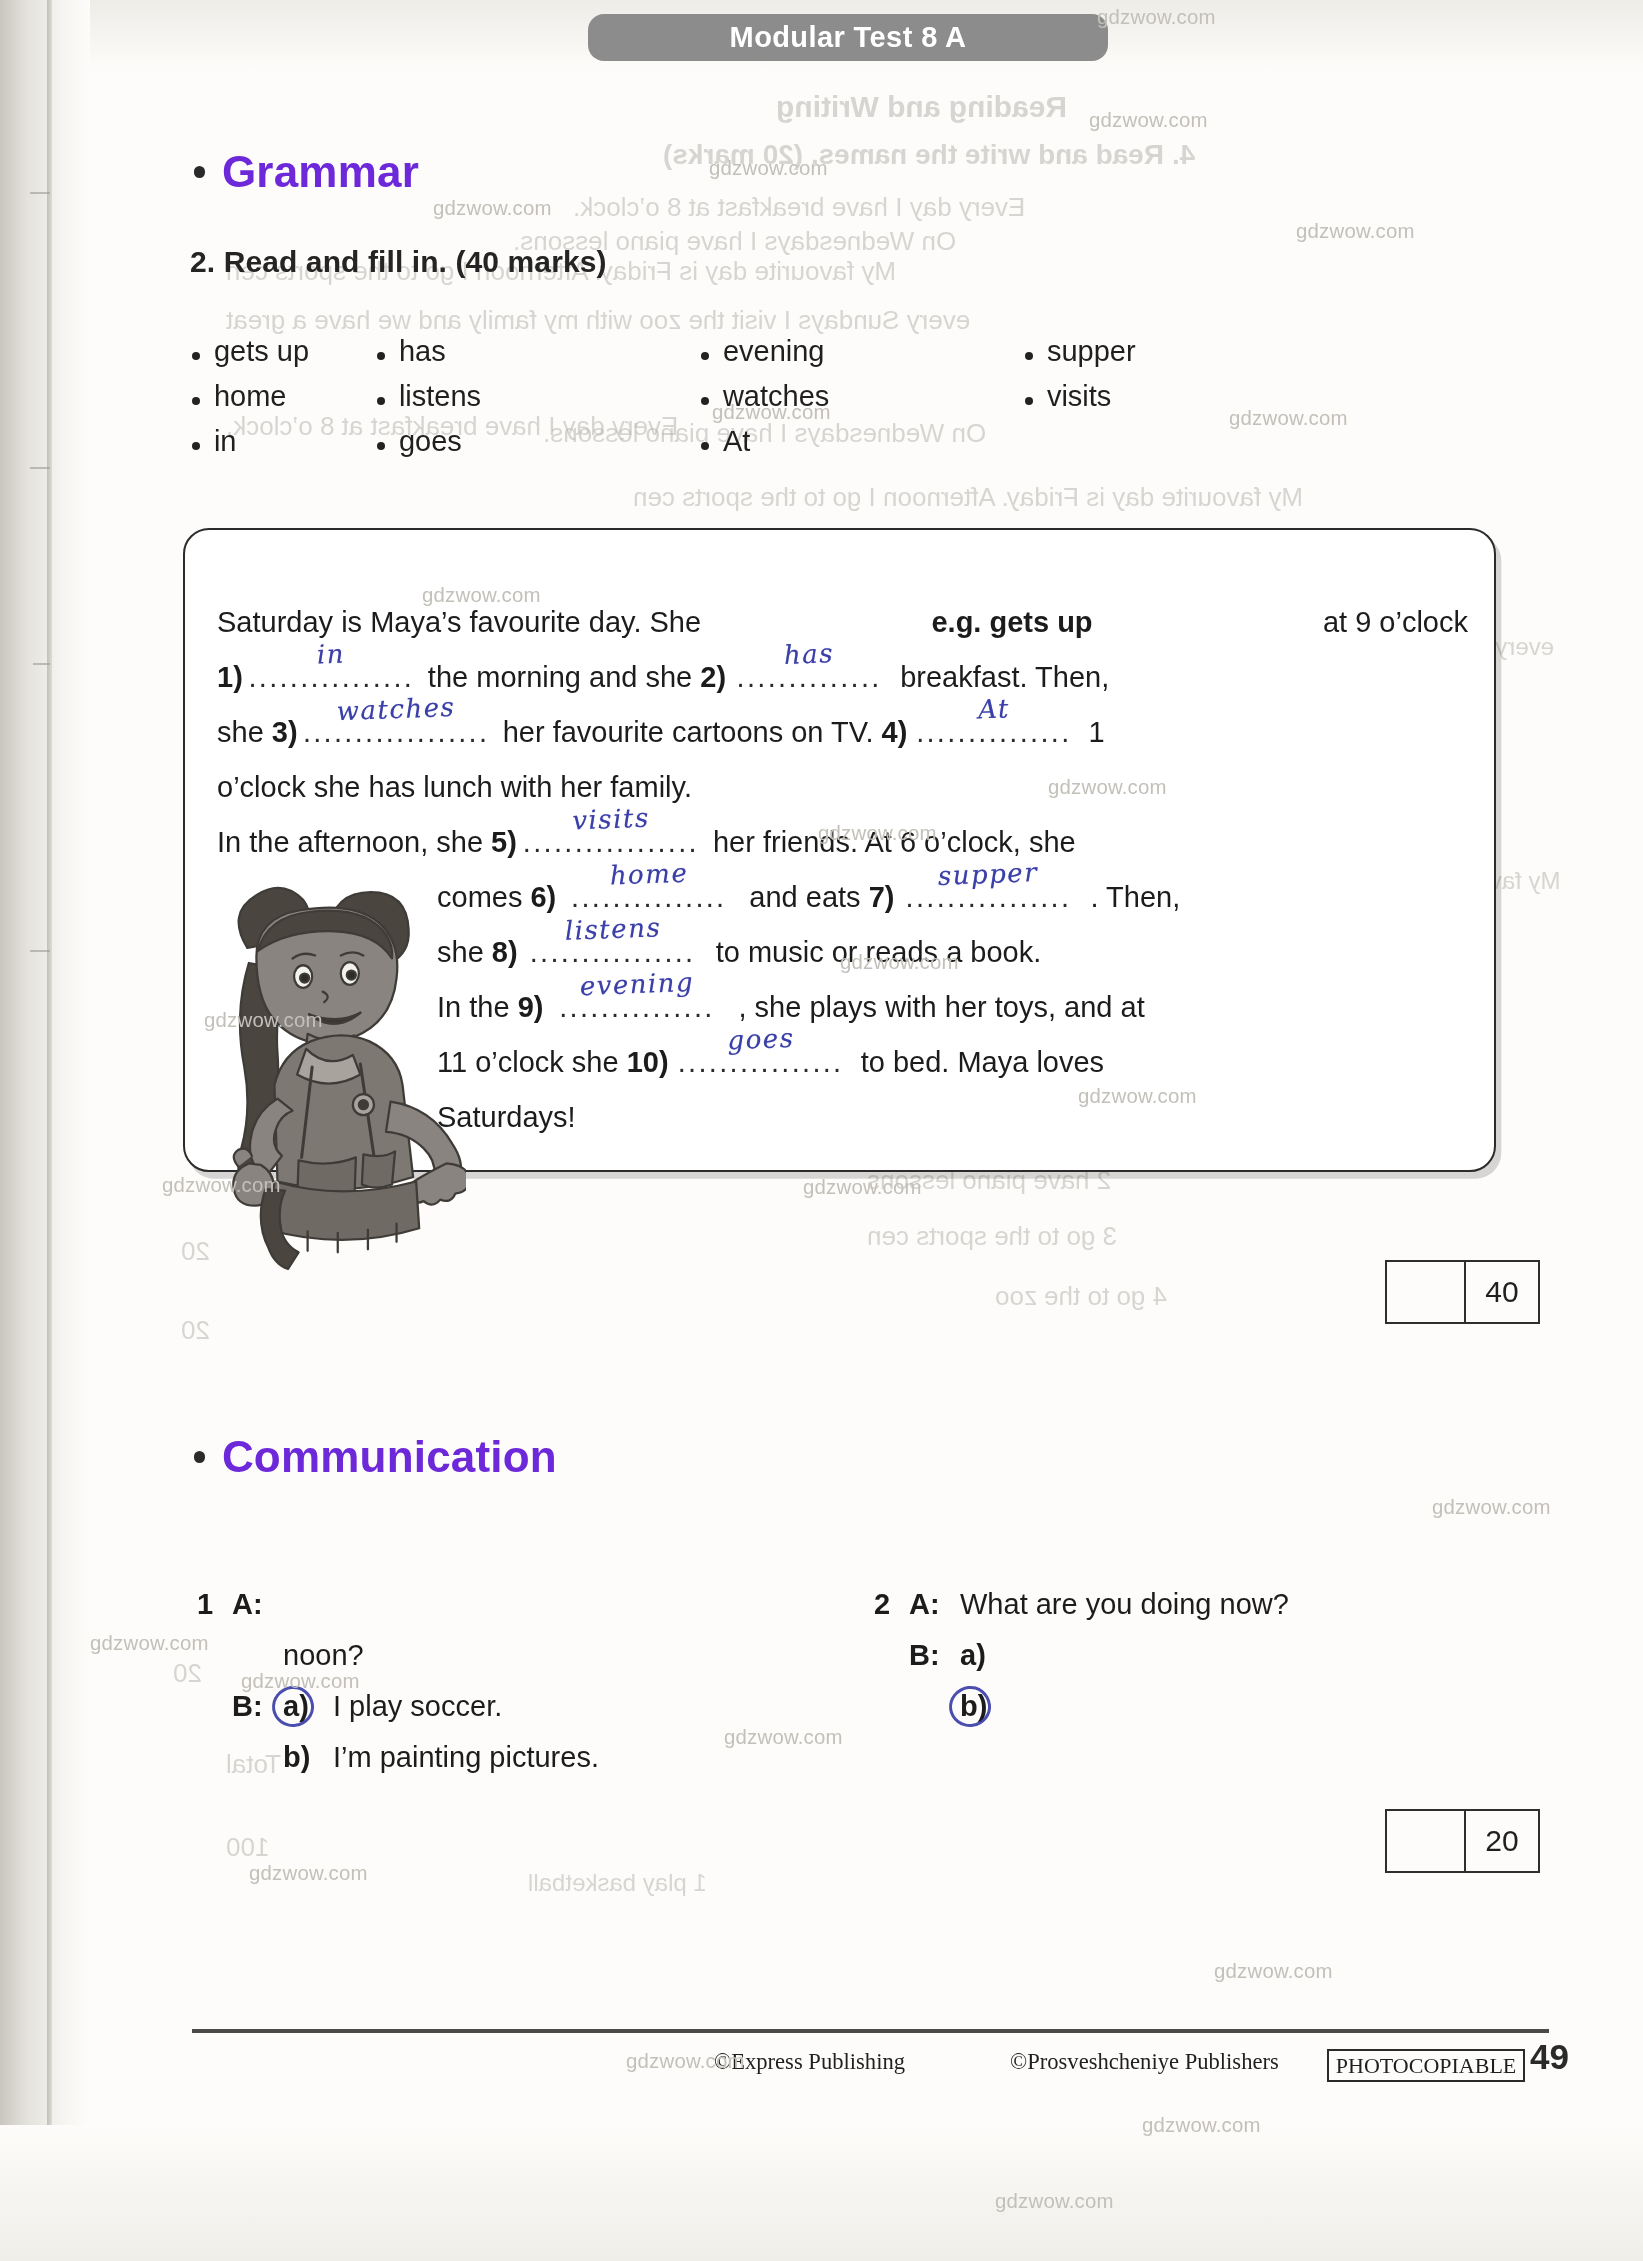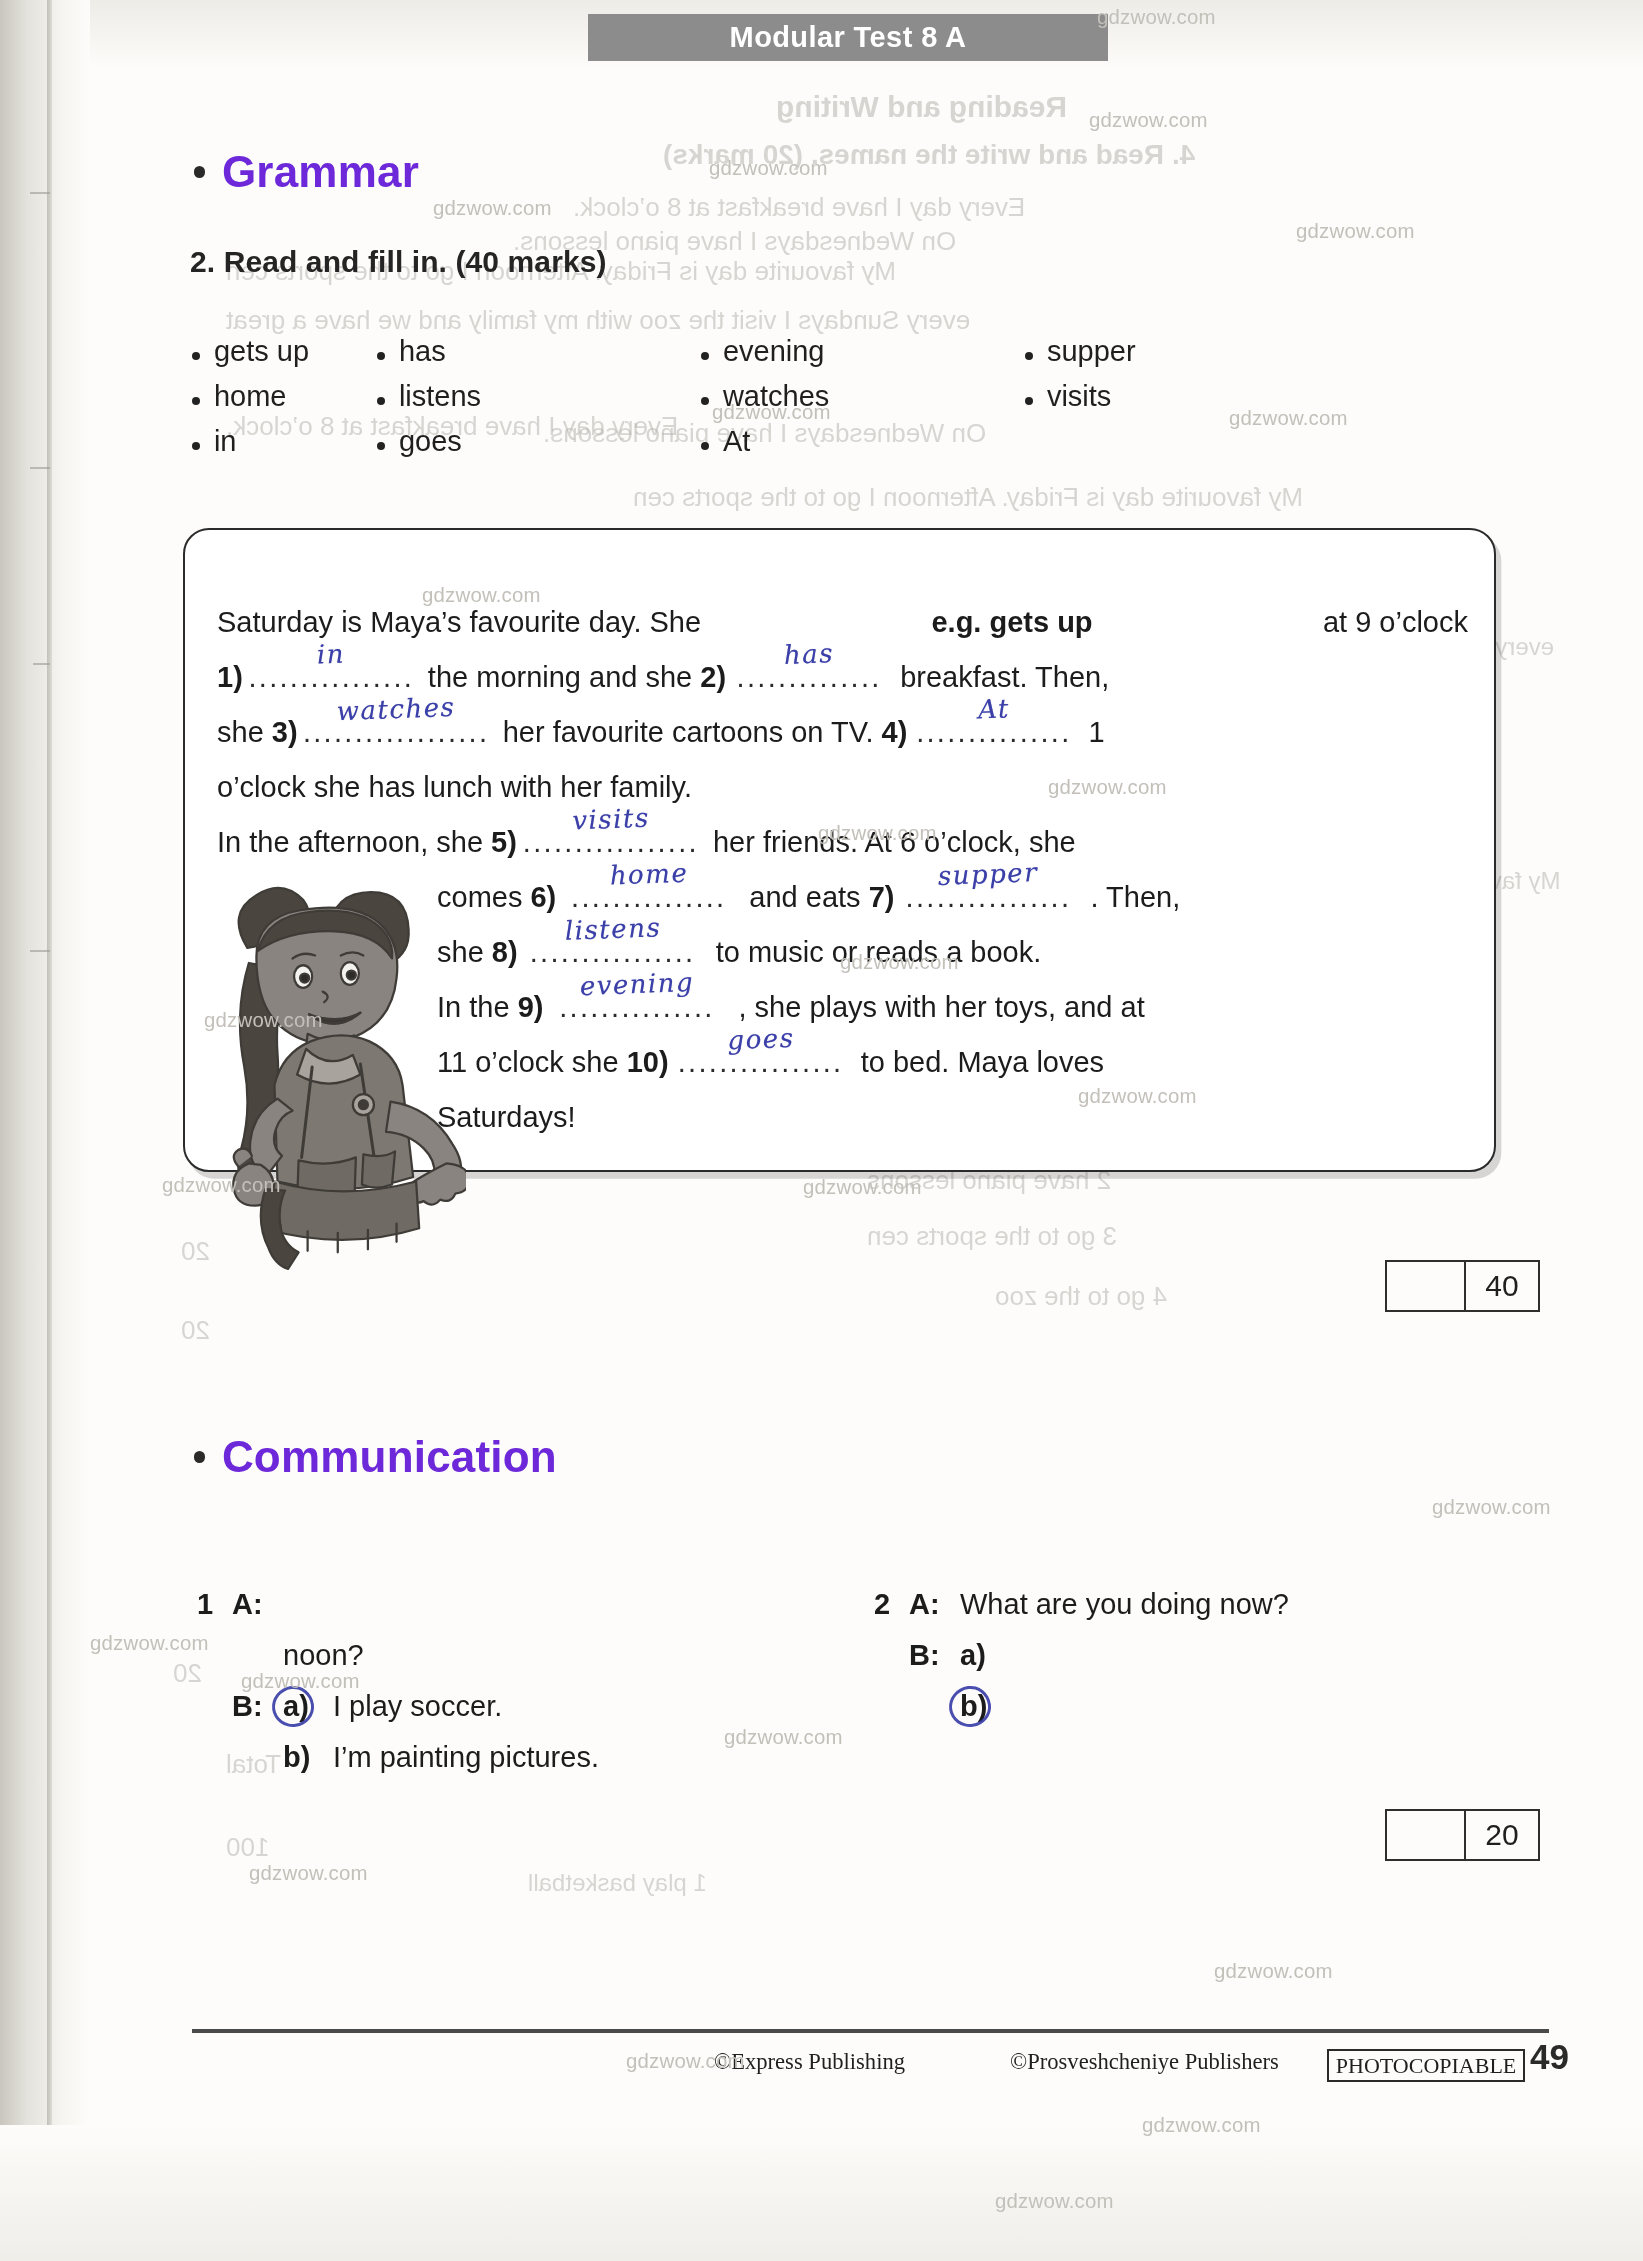--- a/index.html
+++ b/index.html
@@ -79,20 +79,21 @@
 
   
   .banner {
     position: absolute;
     left: 588px; top: 13.6px;
     width: 520px; height: 47px;
     background: #8c8c8c;
     display: flex;
     align-items: center;
     justify-content: center;
+    border-radius: 16px;
   }
   .banner-title {
     color: #ffffff;
     font-size: 29px;
     font-weight: bold;
     letter-spacing: 0.4px;
     font-family: "Liberation Sans", sans-serif;
   }
 
   
@@ -206,21 +207,21 @@
   
   .girl { position: absolute; left: 202px; top: 859px; }
 
   
   .scorebox {
     position: absolute;
     display: flex;
     border: 2.3px solid #2e2e2e;
   }
   .sb-cell {
-    height: 48px;
+    height: 60px;
     display: flex;
     align-items: center;
     justify-content: center;
     font-size: 30px;
     color: #1f1f1f;
     box-sizing: border-box;
   }
   .sb-blank { width: 79px; border-right: 2.3px solid #2e2e2e; }
   .sb-val { width: 72px; }
 

